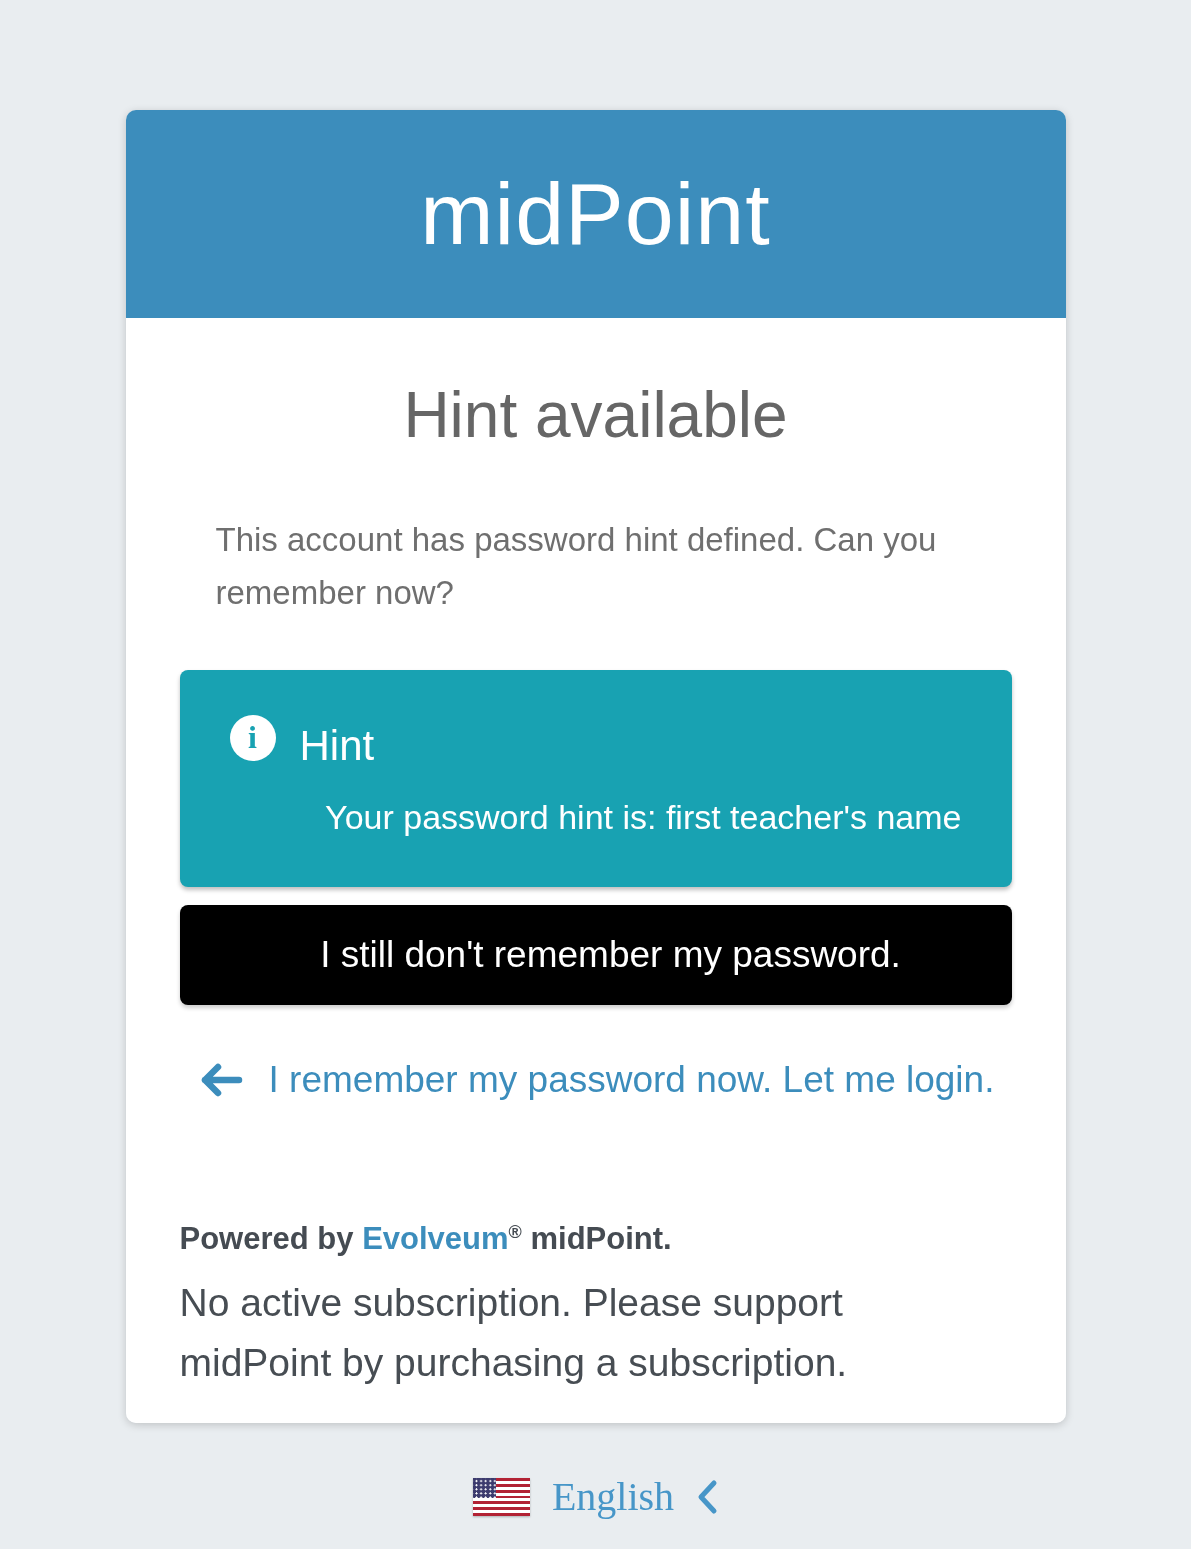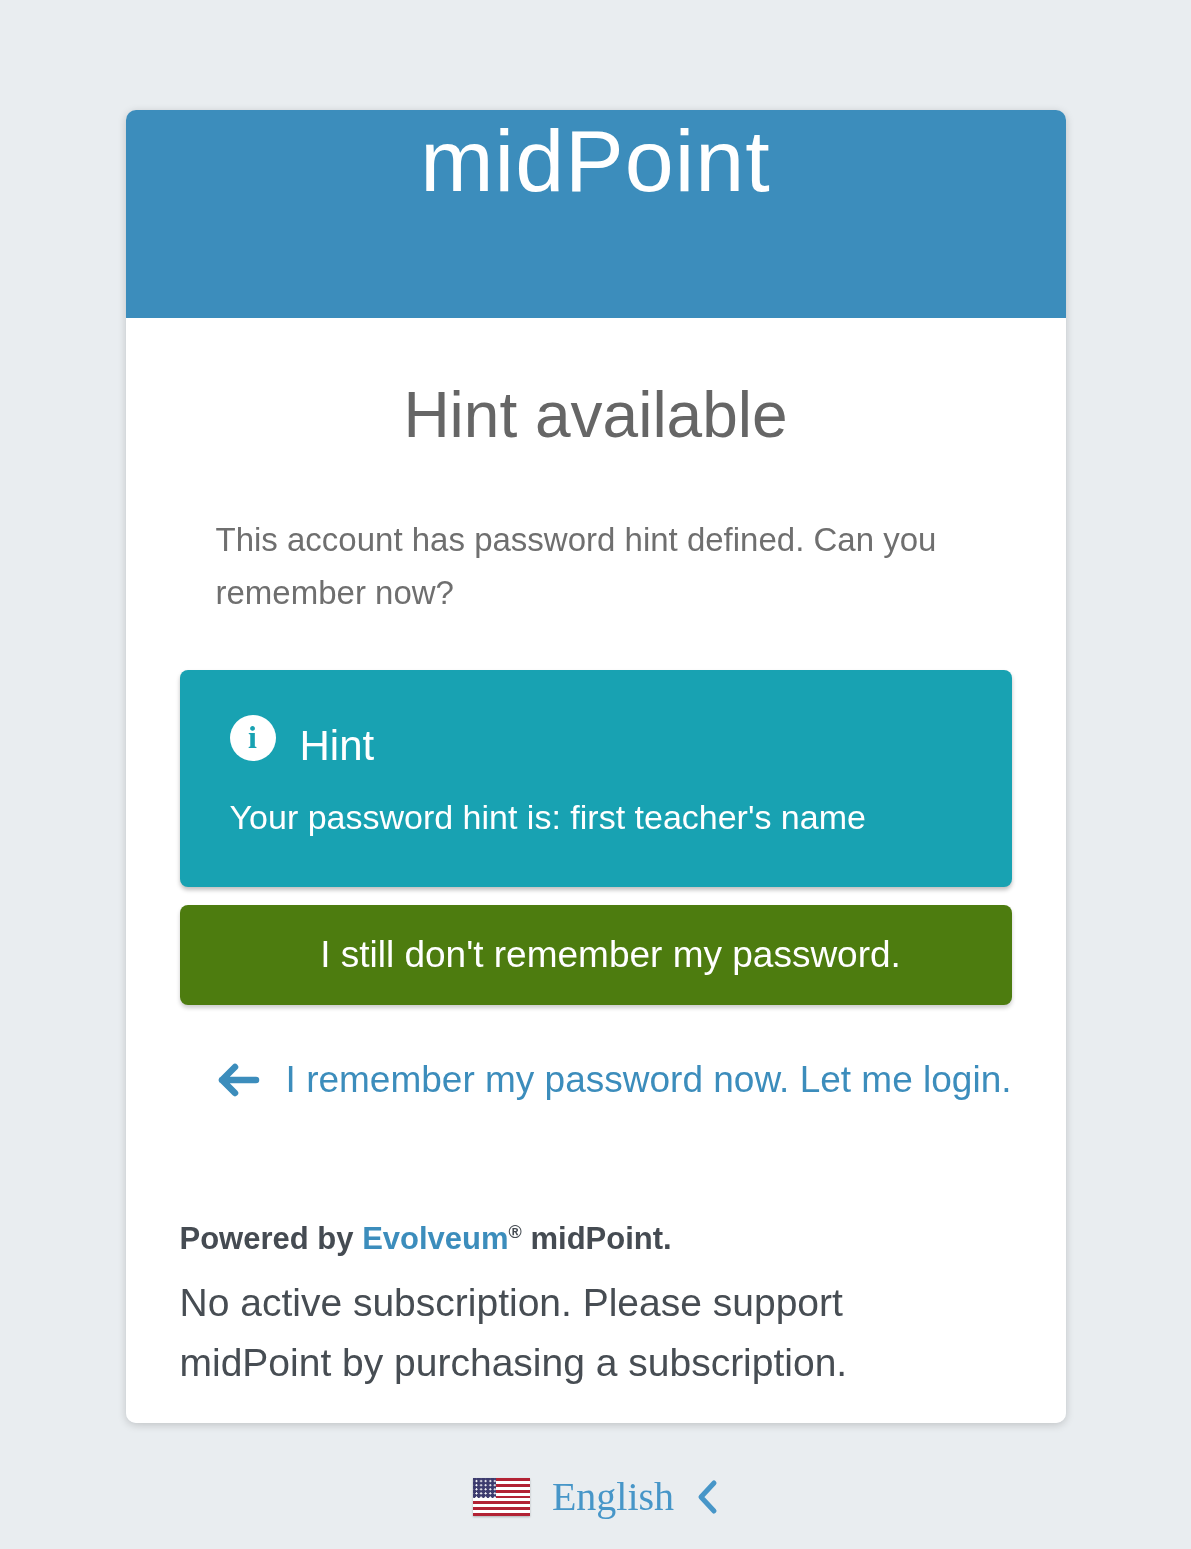--- a/index.html
+++ b/index.html
@@ -17,21 +17,21 @@
     width: 940px;
     margin: 110px auto 0;
     border-radius: 10px;
     box-shadow: 0 2px 8px rgba(0,0,0,0.18);
   }
   .card-header {
     background: #3c8dbc;
     height: 208px;
     border-radius: 10px 10px 0 0;
     display: flex;
-    align-items: flex-start;
+    align-items: center;
     justify-content: center;
   }
   .app-title {
     margin: 0;
     color: #ffffff;
     font-size: 88px;
     font-weight: 300;
     letter-spacing: 1px;
   }
   .card-body {
@@ -86,42 +86,43 @@
   }
   .hint-title {
     font-size: 42px;
     font-weight: 400;
     margin-top: 16px;
   }
   .hint-message {
     margin-top: 28px;
     font-size: 34px;
     font-weight: 300;
+    text-align: right;
   }
   .primary-btn {
     display: block;
     width: 100%;
     margin-top: 18px;
     height: 100px;
-    background: #4d7c0f;
+    background: #000000;
     color: #ffffff;
     border: none;
     border-radius: 8px;
     font-family: inherit;
     font-size: 37px;
     font-weight: 300;
     cursor: pointer;
     box-shadow: 0 3px 4px rgba(0,0,0,0.2);
     padding-left: 36px;
   }
   .back-row {
     margin-top: 54px;
     display: flex;
     align-items: center;
-    justify-content: flex-end;
+    justify-content: center;
     gap: 26px;
     cursor: pointer;
   }
   .back-link {
     color: #3c8dbc;
     font-size: 37px;
     font-weight: 300;
     text-decoration: none;
   }
   .card-footer {

